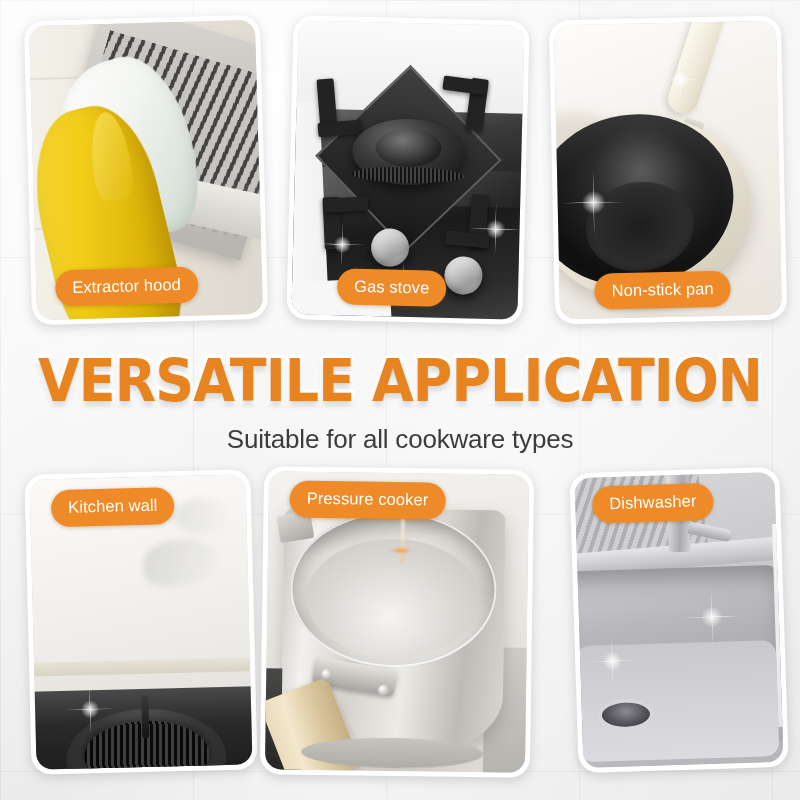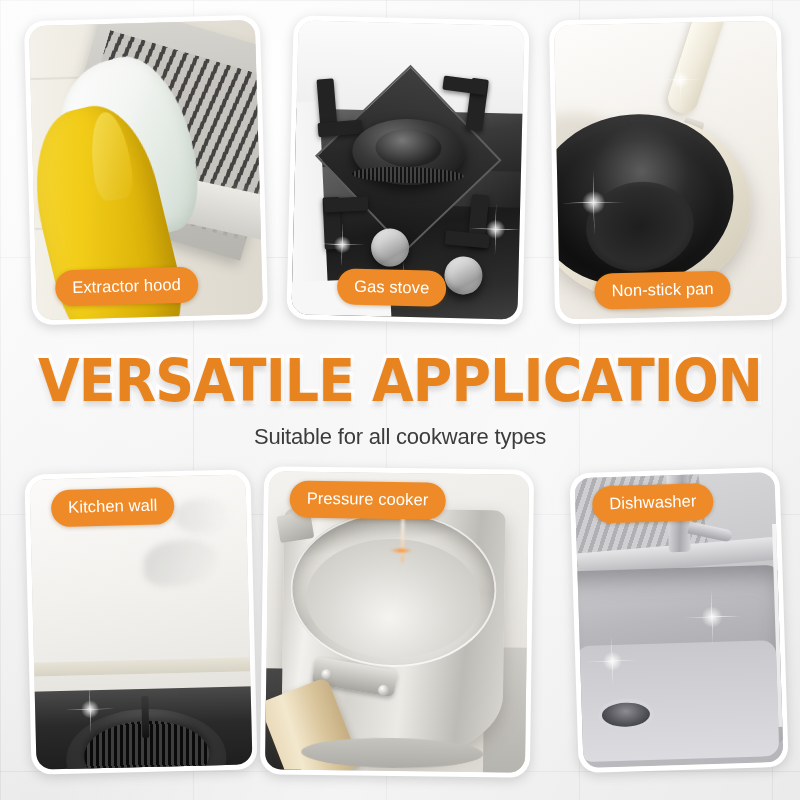--- a/index.html
+++ b/index.html
@@ -308,21 +308,21 @@
     letter-spacing:-1px;
     color:#e8841f;
     transform:scaleX(.93);
     -webkit-text-stroke:7px #ffffff;
     paint-order:stroke fill;
     text-shadow:0 4px 6px rgba(120,120,120,.3);
   }
   #subline {
     position:absolute; left:0; top:424px; width:100%;
     text-align:center;
-    font-size:22px; color:#3c3c3c;
+    font-size:26px; color:#3c3c3c;
     letter-spacing:-.2px;
   }
 </style>
 </head>
 <body>
 
 <div id="wall"></div>
 
 <div class="card" id="c1">
   <div class="shot">

